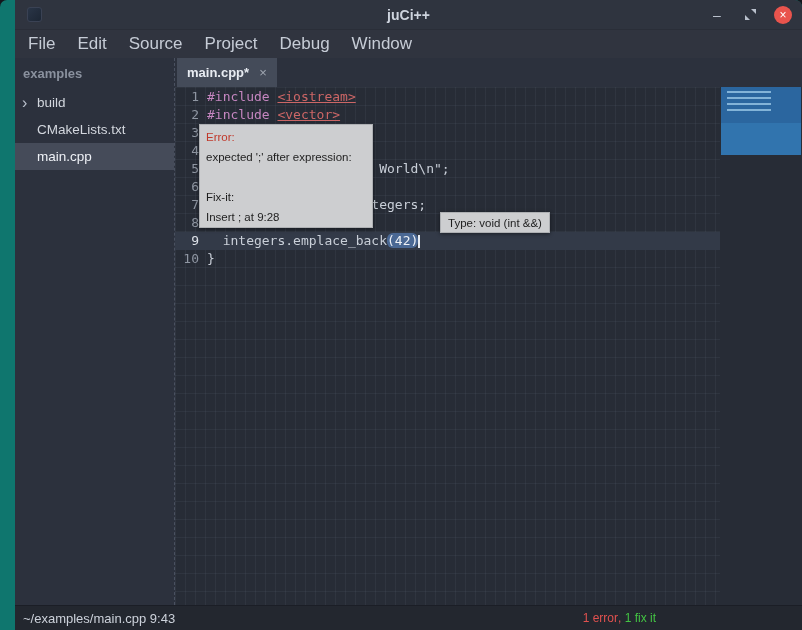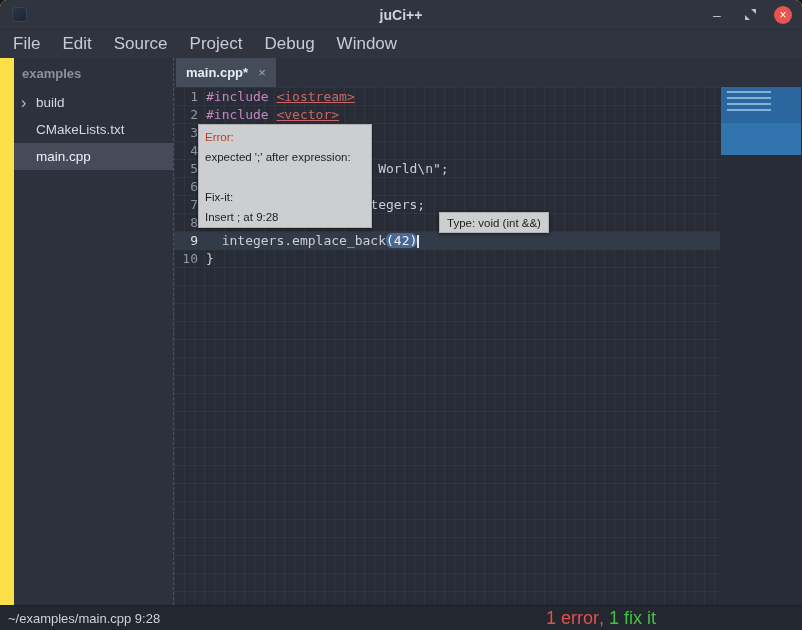--- a/index.html
+++ b/index.html
@@ -1,18 +1,18 @@
 <!DOCTYPE html>
 <html><head>
 <meta charset="utf-8">
 <style>
   * { box-sizing: border-box; margin: 0; padding: 0; }
   body { background:#14161c; font-family:"Liberation Sans", sans-serif; }
-  .window { width:802px; height:630px; background:#fde047; overflow:hidden;
-            border-radius:7px 7px 0 0; position:relative; }
+  .window { width:802px; height:630px; background:#0f766e; overflow:hidden;
+            border-radius:7px 7px 0 0; position:relative;padding-left:15px; }
 
   
   .titlebar { height:30px; background:#2f343f; position:relative;
               display:flex; align-items:center; border-bottom:1px solid #2a2e38; }
   .app-icon { width:15px; height:15px; margin-left:12px; border-radius:3px;
               background:linear-gradient(135deg,#2a3547,#1d2634); border:1px solid #3a4254; z-index:2;}
   .title { position:absolute; left:0; right:0; text-align:center; color:#ced4de;
            font-size:14px; font-weight:bold; }
   .win-controls { margin-left:auto; display:flex; align-items:center; gap:15px;
                   padding-right:10px; z-index:2; }
@@ -23,21 +23,21 @@
   .restore-icon::before { content:""; position:absolute; top:0; right:0;
              border-top:5px solid #b9c0cc; border-left:5px solid transparent; }
   .restore-icon::after { content:""; position:absolute; bottom:0; left:0;
              border-bottom:5px solid #b9c0cc; border-right:5px solid transparent; }
 
   
   .menubar { height:28px; background:#30343f; display:flex; align-items:center; padding-left:2px; }
   .menu-item { color:#c6ccd6; font-size:17px; padding:5px 11px; }
 
   
-  .main { display:flex; height:547px;margin-left:14px; }
+  .main { display:flex; height:547px; }
   .sidebar { width:160px; background:#2c313d; border-right:1px dashed #4a5160; flex:none; }
   .side-header { color:#8a919e; font-weight:bold; font-size:13px; padding:8px 0 8px 8px; }
   .side-item { height:27px; display:flex; align-items:center; color:#d3d7de;
                font-size:13.5px; padding-left:22px; }
   .side-item.has-chev { padding-left:7px; }
   .side-item .chev { width:15px; color:#b9c0cc; font-size:16px; line-height:14px; }
   .side-item.selected { background:#454b59; color:#eef1f6; }
 
   .right-col { flex:1; display:flex; flex-direction:column; min-width:0; }
 
@@ -83,21 +83,21 @@
   .output { height:119px; flex:none; background:#272c36; border-top:1px dashed #4a5160;
             padding:4px 0 0 4px; }
   .out-line { font-family:"DejaVu Sans Mono", monospace; font-size:13px;
               color:#c2c8d2; line-height:17px; white-space:pre; }
 
   
   .statusbar { height:25px; background:#23272f; border-top:1px solid #1b1e26;
                display:flex; align-items:center; position:relative; }
   .status-left { color:#ccd1da; font-size:13px; padding-left:8px; }
   .status-right { position:absolute; right:146px; top:0; bottom:0;
-                  display:flex; align-items:center; font-size:18px; }
+                  display:flex; align-items:center; font-size:12px; }
   .st-err { color:#e0514f; }
   .st-sep { color:#e0514f; white-space:pre; }
   .st-fix { color:#43c343; }
 </style>
 </head>
 <body>
 
 <div class="window">
 
   <div class="titlebar">
@@ -204,21 +204,21 @@
         </div>
 
         <div class="tip tip-type">Type: void (int &amp;&amp;)</div>
       </div>
 
 
     </div>
   </div>
 
   <div class="statusbar">
-    <div class="status-left">~/examples/main.cpp 9:28</div>
+    <div class="status-left">~/examples/main.cpp 9:43</div>
     <div class="status-right">
       <span class="st-err">1 error</span>
         <span class="st-sep">, </span>
         <span class="st-fix">1 fix it</span>
     </div>
   </div>
 
 </div>
 
 </body></html>

